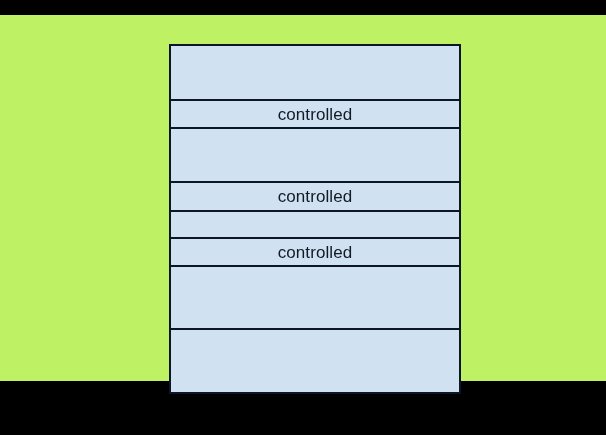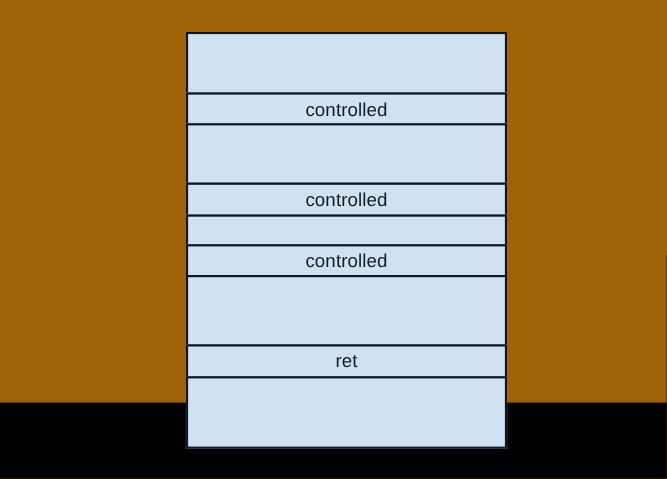--- a/index.html
+++ b/index.html
@@ -11,24 +11,24 @@
   body {
     width: 606px;
     height: 435px;
     position: relative;
     overflow: hidden;
     font-family: "Liberation Sans", sans-serif;
   }
   #canvas {
     position: absolute;
     left: 0;
-    top: 0;
+    top: 15px;
     width: 606px;
     height: 366px;
-    background: #a16207;
+    background: #bef264;
   }
   #stack-diagram {
     position: absolute;
     left: 169px;
     top: 29px;
     width: 292px;
     height: 379px;
     box-sizing: border-box;
     display: flex;
     flex-direction: column;
@@ -77,20 +77,17 @@
       </div>
       <div class="stack-cell" style="height: 29px; background: rgb(208, 225, 242); border-color: rgb(13, 22, 38);">
         <span class="cell-label" style="color: rgb(19, 26, 36);"></span>
       </div>
       <div class="stack-cell" style="height: 30px; background: rgb(208, 225, 242); border-color: rgb(13, 22, 38);">
         <span class="cell-label" style="color: rgb(19, 26, 36);">controlled</span>
       </div>
       <div class="stack-cell" style="height: 65px; background: rgb(208, 225, 242); border-color: rgb(13, 22, 38);">
         <span class="cell-label" style="color: rgb(19, 26, 36);"></span>
       </div>
-      <div class="stack-cell" style="height: 31px; background: rgb(208, 225, 242); border-color: rgb(13, 22, 38);">
-        <span class="cell-label" style="color: rgb(19, 26, 36);">ret</span>
-      </div>
       <div class="stack-cell" style="height: 66px; background: rgb(208, 225, 242); border-color: rgb(13, 22, 38);">
         <span class="cell-label" style="color: rgb(19, 26, 36);"></span>
       </div>
     </div>
 </div>
 
 </body></html>

